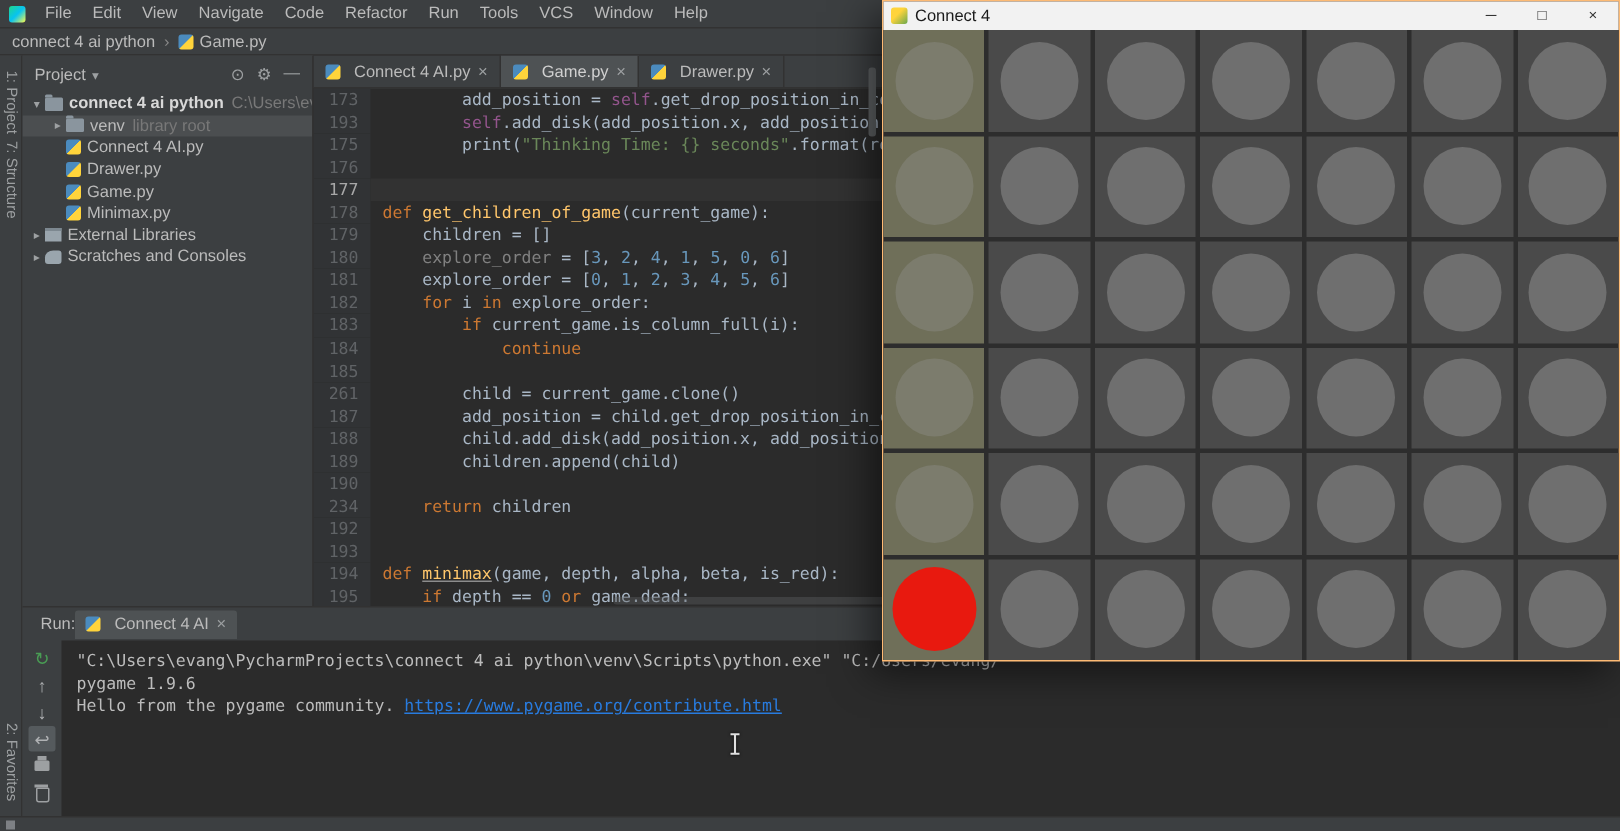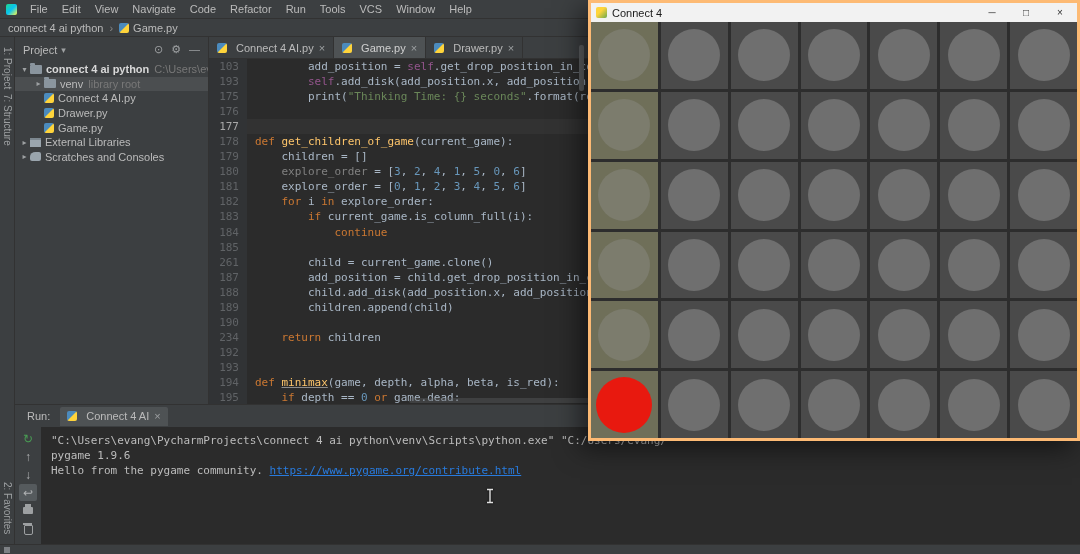--- a/index.html
+++ b/index.html
@@ -57,21 +57,21 @@
   .cline.cur .code{background:#323232;}
   .cline.cur .ln{color:#a8a8a8;}
   .c-p{color:#a9b7c6}.c-kw{color:#cc7832}.c-fn{color:#ffc66b}
   .c-fnu{color:#ffc66b;text-decoration:underline;text-decoration-color:#8c8c8c;}
   .c-slf{color:#94558d}.c-str{color:#6a8759}.c-num{color:#6897bb}.c-gr{color:#808080}
   .vscroll{position:absolute;left:370px;top:8px;width:5px;height:46px;background:#5e6163;border-radius:2px;}
   .hscroll{position:absolute;left:200px;bottom:1px;width:370px;height:5px;background:#5e6163;opacity:.4;border-radius:2px;}
   
   .run-panel{height:140px;min-height:140px;background:#3c3f41;border-top:1px solid #323232;box-sizing:border-box;
              display:flex;flex-direction:column;}
-  .run-header{height:22px;display:flex;align-items:center;padding-left:12px;font-size:11px;color:#bbb;gap:10px;}
+  .run-header{height:22px;display:flex;align-items:center;padding-left:12px;font-size:11px;color:#bbb;}
   .run-tab{display:flex;align-items:center;gap:5px;background:#4e5254;padding:0 7px;height:19px;border-radius:2px 2px 0 0;}
   .run-body{flex:1;display:flex;min-height:0;}
   .run-tools{width:26px;display:flex;flex-direction:column;align-items:center;padding-top:3px;gap:1px;}
   .rtool{width:18px;height:17px;display:flex;align-items:center;justify-content:center;color:#afb1b3;
          font-size:12px;border-radius:2px;}
   .rtool.sel{background:#555a5d;}
   .mini{display:block;}
   .mini.print{width:10px;height:7px;background:#9da0a2;border-radius:1px;position:relative;}
   .mini.print::before{content:"";position:absolute;top:-3px;left:2px;width:6px;height:3px;background:#9da0a2;}
   .mini.trash{width:7px;height:8px;border:1px solid #9da0a2;border-radius:1px 1px 2px 2px;position:relative;margin-top:2px;}
@@ -79,21 +79,21 @@
   .console{flex:1;background:#2b2b2b;font-family:"DejaVu Sans Mono","Liberation Mono",monospace;font-size:11px;
            color:#bcbcbc;padding:6px 10px;line-height:15px;overflow:hidden;white-space:pre;}
   .conline{height:15px;}
   .link{color:#287bde;text-decoration:underline;}
   
   .statusbar{height:10px;background:#3c3f41;border-top:1px solid #323232;box-sizing:border-box;
              display:flex;align-items:center;padding-left:4px;}
   .sb-icon{width:6px;height:6px;background:#7d8084;}
   
   .gamewin{position:absolute;left:588px;top:0;width:492px;height:441px;background:#2d2d2d;
-           border:3px solid #fdba74;box-sizing:border-box;box-shadow:-8px 8px 24px rgba(0,0,0,.5);}
+           border:1px solid #fdba74;box-sizing:border-box;box-shadow:-8px 8px 24px rgba(0,0,0,.5);}
   .gtitle{height:19px;background:#f2f2f2;display:flex;align-items:center;font-size:11px;color:#1a1a1a;}
   .gicon{width:11px;height:11px;margin:0 5px;border-radius:2px;background:linear-gradient(135deg,#ffd43b 40%,#6aa84f);}
   .gbtns{margin-left:auto;display:flex;height:100%;}
   .gbtn{width:34px;display:flex;align-items:center;justify-content:center;font-size:10px;color:#333;}
   .board{position:absolute;left:0;top:19px;right:0;bottom:0;display:grid;
          grid-template-columns:repeat(7,1fr);grid-template-rows:repeat(6,1fr);gap:3px;background:#2d2d2d;}
   .bcell{background:#4a4a4a;display:flex;align-items:center;justify-content:center;}
   .bcell.hl{background:#6f6f59;}
   .hole{width:52px;height:52px;border-radius:50%;background:#6f6f6f;}
   .bcell.hl .hole{background:#7c7c6d;}
@@ -173,20 +173,25 @@
               <div class="trow" style="padding-left: 18px;">
                 <span class="arrow"></span>
                 <span class="ico py"></span>
                 <span class="tlabel">Drawer.py</span>
               </div>
               <div class="trow" style="padding-left: 18px;">
                 <span class="arrow"></span>
                 <span class="ico py"></span>
                 <span class="tlabel">Game.py</span>
               </div>
+              <div class="trow" style="padding-left: 18px;">
+                <span class="arrow"></span>
+                <span class="ico py"></span>
+                <span class="tlabel">Minimax.py</span>
+              </div>
               <div class="trow" style="padding-left: 4px;">
                 <span class="arrow">▸</span>
                 <span class="ico lib"></span>
                 <span class="tlabel">External Libraries</span>
               </div>
               <div class="trow" style="padding-left: 4px;">
                 <span class="arrow">▸</span>
                 <span class="ico scratch"></span>
                 <span class="tlabel">Scratches and Consoles</span>
               </div>
@@ -205,21 +210,21 @@
                 <span class="tlab">Game.py</span>
                 <span class="tclose">×</span>
               </div>
               <div class="tab">
                 <span class="ico py"></span>
                 <span class="tlab">Drawer.py</span>
                 <span class="tclose">×</span>
               </div>
             </div>
           <div id="code-lines" class="code-area">
-              <div class="cline"><span class="ln">103</span><span class="code"><span class="c-p">        add_position = </span><span class="c-slf">self</span><span class="c-p">.get_drop_position_in_column(bes</span></span></div>
+              <div class="cline"><span class="ln">173</span><span class="code"><span class="c-p">        add_position = </span><span class="c-slf">self</span><span class="c-p">.get_drop_position_in_column(bes</span></span></div>
               <div class="cline"><span class="ln">193</span><span class="code"><span class="c-p">        </span><span class="c-slf">self</span><span class="c-p">.add_disk(add_position.x, add_position.y)</span></span></div>
               <div class="cline"><span class="ln">175</span><span class="code"><span class="c-p">        print(</span><span class="c-str">"Thinking Time: {} seconds"</span><span class="c-p">.format(round(time</span></span></div>
               <div class="cline"><span class="ln">176</span><span class="code"></span></div>
               <div class="cline cur"><span class="ln">177</span><span class="code"></span></div>
               <div class="cline"><span class="ln">178</span><span class="code"><span class="c-kw">def </span><span class="c-fn">get_children_of_game</span><span class="c-p">(current_game):</span></span></div>
               <div class="cline"><span class="ln">179</span><span class="code"><span class="c-p">    children = []</span></span></div>
               <div class="cline"><span class="ln">180</span><span class="code"><span class="c-p">    </span><span class="c-gr">explore_order</span><span class="c-p"> = [</span><span class="c-num">3</span><span class="c-p">, </span><span class="c-num">2</span><span class="c-p">, </span><span class="c-num">4</span><span class="c-p">, </span><span class="c-num">1</span><span class="c-p">, </span><span class="c-num">5</span><span class="c-p">, </span><span class="c-num">0</span><span class="c-p">, </span><span class="c-num">6</span><span class="c-p">]</span></span></div>
               <div class="cline"><span class="ln">181</span><span class="code"><span class="c-p">    explore_order = [</span><span class="c-num">0</span><span class="c-p">, </span><span class="c-num">1</span><span class="c-p">, </span><span class="c-num">2</span><span class="c-p">, </span><span class="c-num">3</span><span class="c-p">, </span><span class="c-num">4</span><span class="c-p">, </span><span class="c-num">5</span><span class="c-p">, </span><span class="c-num">6</span><span class="c-p">]</span></span></div>
               <div class="cline"><span class="ln">182</span><span class="code"><span class="c-p">    </span><span class="c-kw">for</span><span class="c-p"> i </span><span class="c-kw">in</span><span class="c-p"> explore_order:</span></span></div>
               <div class="cline"><span class="ln">183</span><span class="code"><span class="c-p">        </span><span class="c-kw">if</span><span class="c-p"> current_game.is_column_full(i):</span></span></div>

